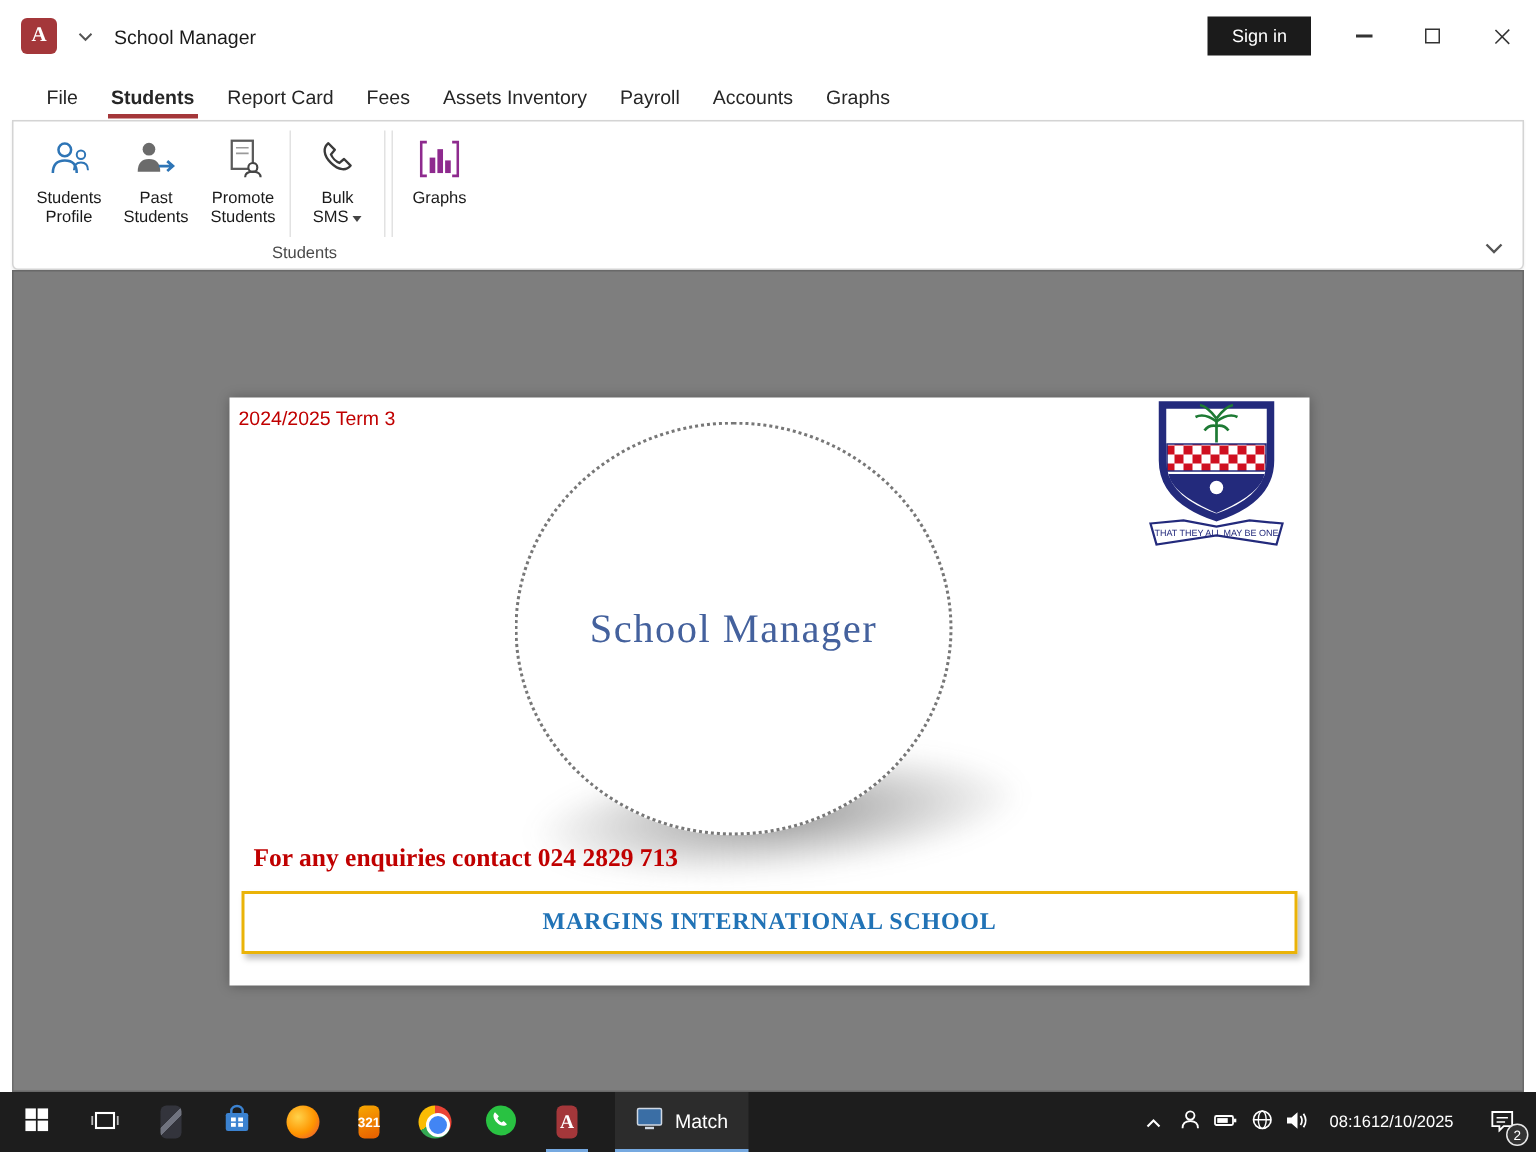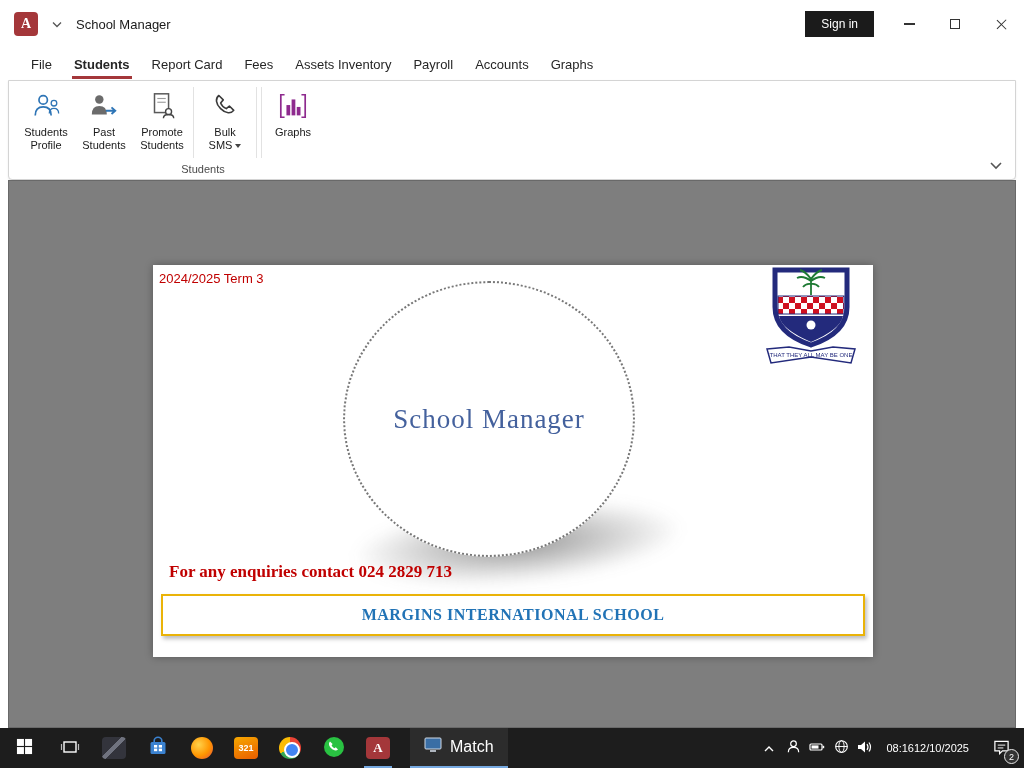--- a/index.html
+++ b/index.html
@@ -77,34 +77,34 @@
   .tb-start { width:48px; display:flex; align-items:center; justify-content:center;
               background:transparent; border:none; cursor:pointer; }
   .tb-search { width:288px; background:#fbfbfb; border:1px solid #8a8a8a; display:flex;
                align-items:center; gap:9px; padding:0 11px; }
   .tb-search input { border:none; outline:none; background:transparent; font-size:13px; color:#444;
                      width:100%; font-family:inherit; }
   .tb-btn { width:44px; display:flex; align-items:center; justify-content:center; background:transparent;
             border:none; cursor:pointer; position:relative; }
   .tb-btn.open-app::after { content:""; position:absolute; left:8px; right:8px; bottom:0; height:2px;
                             background:#76a9e0; }
-  .icon-sq { width:24px; height:22px; border-radius:4px; display:flex; align-items:center; justify-content:center; }
+  .icon-sq { width:14px; height:22px; border-radius:4px; display:flex; align-items:center; justify-content:center; }
   .dark-app { background:linear-gradient(135deg,#33343c 42%,#70737f 42%,#70737f 56%,#33343c 56%); }
   .firefox  { width:22px; height:22px; border-radius:50%;
               background:radial-gradient(circle at 35% 35%, #ffd24a, #ff9500 55%, #e8543c 95%); }
   .chrome   { width:22px; height:22px; border-radius:50%; position:relative;
               background:conic-gradient(#ea4335 0 120deg, #34a853 120deg 240deg, #fbbc04 240deg 360deg); }
   .chrome::after { content:""; position:absolute; left:5px; top:5px; width:12px; height:12px;
                    background:#4285f4; border:2.5px solid #fff; border-radius:50%; }
   .cnt321 { background:linear-gradient(160deg,#f7a800,#e85d00); color:#fff; font-size:9px; font-weight:700; }
   .access-sq { background:#a4373a; color:#fff; font-family:"Liberation Serif", serif;
                font-weight:700; font-size:13px; }
   .tb-match { display:flex; align-items:center; gap:8px; padding:0 14px; margin-left:10px;
               background:rgba(255,255,255,.07); border:none; border-bottom:2px solid #76a9e0;
-              color:#fff; font-size:16px; cursor:pointer; font-family:inherit; }
+              color:#fff; font-size:13px; cursor:pointer; font-family:inherit; }
   .tb-spacer { flex:1; }
   .tray-btn { width:24px; display:flex; align-items:center; justify-content:center;
               background:transparent; border:none; cursor:pointer; }
   .tb-clock { display:flex; flex-direction:row; align-items:center; justify-content:center;
               font-size:11px; line-height:14px; padding:0 9px; cursor:pointer; background:transparent;
               border:none; color:#fff; font-family:inherit; }
   .tb-action { width:46px; position:relative; display:flex; align-items:center; justify-content:center;
                background:transparent; border:none; cursor:pointer; }
   .notif-badge { position:absolute; right:5px; bottom:4px; min-width:15px; height:15px; border-radius:50%;
                  background:#333; border:1px solid #e8e8e8; color:#fff; font-size:9px;

